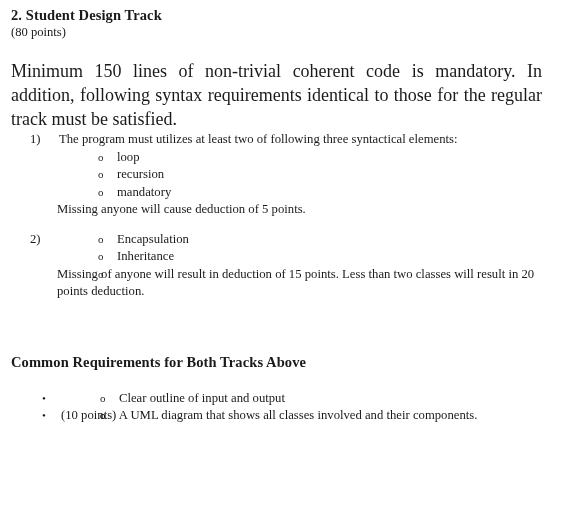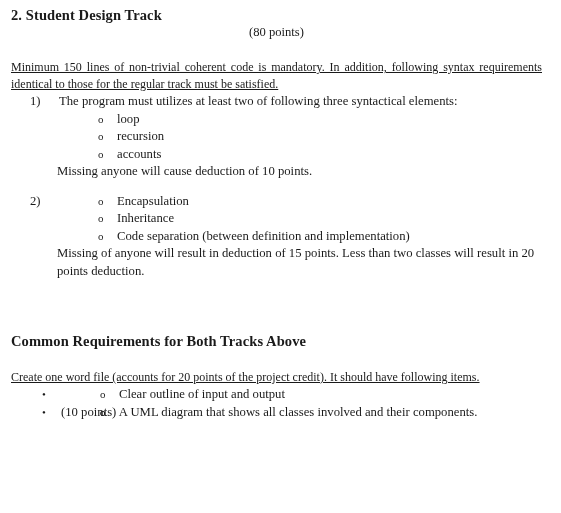--- a/index.html
+++ b/index.html
@@ -29,29 +29,27 @@
     font-size: 14.5px;
     font-weight: bold;
     line-height: 18px;
     letter-spacing: 0.1px;
     margin: 0;
   }
   .section-points {
     font-size: 12.6px;
     line-height: 16px;
     margin: 0 0 0 0;
-    text-align: center;
   }
 
   
   .para {
-    font-size: 12px;
-    line-height: 17px;
-    margin: 0;
-    text-decoration: underline;
+    font-size: 18px;
+    line-height: 24px;
+    margin: 0;
   }
   .para-justify {
     text-align: justify;
     text-justify: inter-word;
   }
 
   
   .gap-lg { height: 19px; }
   .gap-md { height: 12px; }
   .gap-xl { height: 52px; }
@@ -155,59 +153,57 @@
         <li class="o-item">
           <span class="marker-o">o</span>
           <span>loop</span>
         </li>
         <li class="o-item">
           <span class="marker-o">o</span>
           <span>recursion</span>
         </li>
         <li class="o-item">
           <span class="marker-o">o</span>
-          <span>accounts</span>
+          <span>mandatory</span>
         </li>
       </ul>
 
-      <p class="item-note">Missing anyone will cause deduction of 10 points.</p>
+      <p class="item-note">Missing anyone will cause deduction of 5 points.</p>
     </li>
 
     <div class="gap-md"></div>
 
     <li class="num-item">
       <span class="marker">2)</span>
 
       <ul class="o-list">
         <li class="o-item">
           <span class="marker-o">o</span>
           <span>Encapsulation</span>
         </li>
         <li class="o-item">
           <span class="marker-o">o</span>
           <span>Inheritance</span>
         </li>
         <li class="o-item">
           <span class="marker-o">o</span>
-          <span>Code separation (between definition and implementation)</span>
         </li>
       </ul>
 
       <p class="item-note">Missing of anyone will result in deduction of 15 points. Less than two classes will result in 20 points deduction.</p>
     </li>
   </ol>
 
   <div class="gap-xl"></div>
 
   <h1 class="section-heading">Common Requirements for Both Tracks Above</h1>
 
 
   <div class="gap-lg"></div>
 
-  <p class="para">Create one word file (accounts for 20 points of the project credit). It should have following items.</p>
 
   <ul class="bullet-list">
 
     <li class="bullet-item">
       <span class="marker-dot">•</span>
 
       <ul class="o-list">
         <li class="o-item">
           <span class="marker-o">o</span>
           <span>Clear outline of input and output</span>

